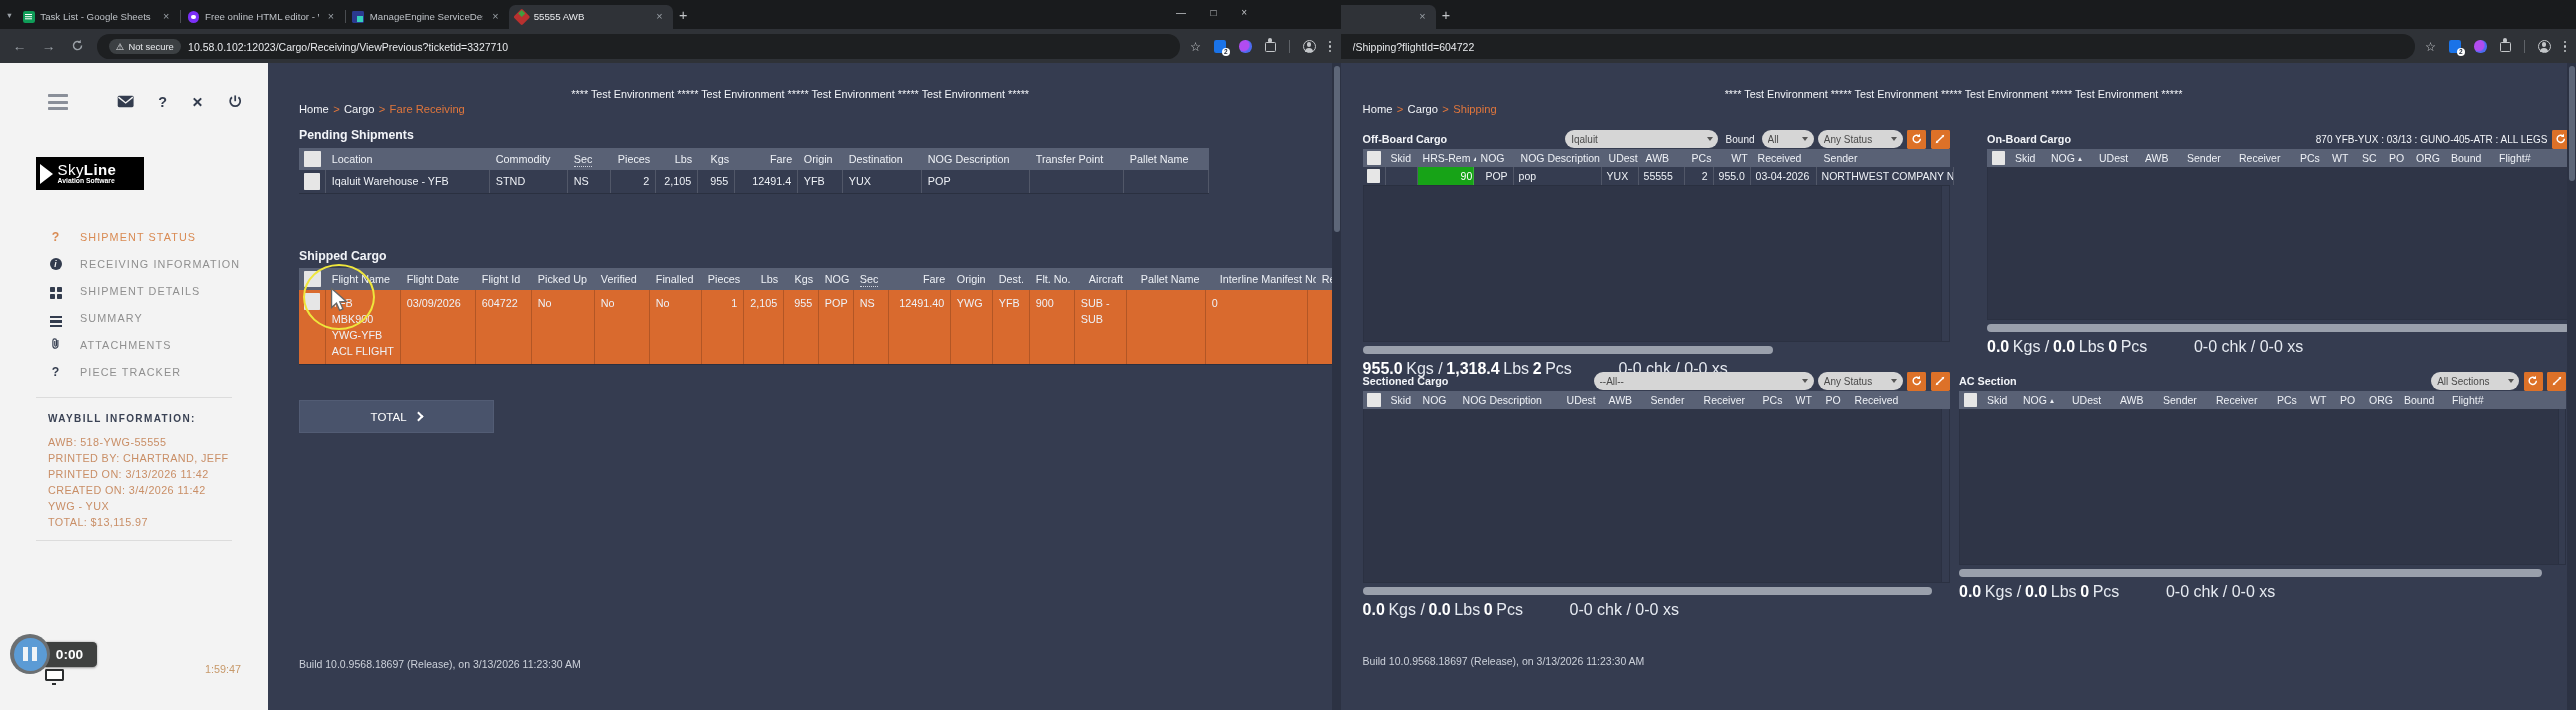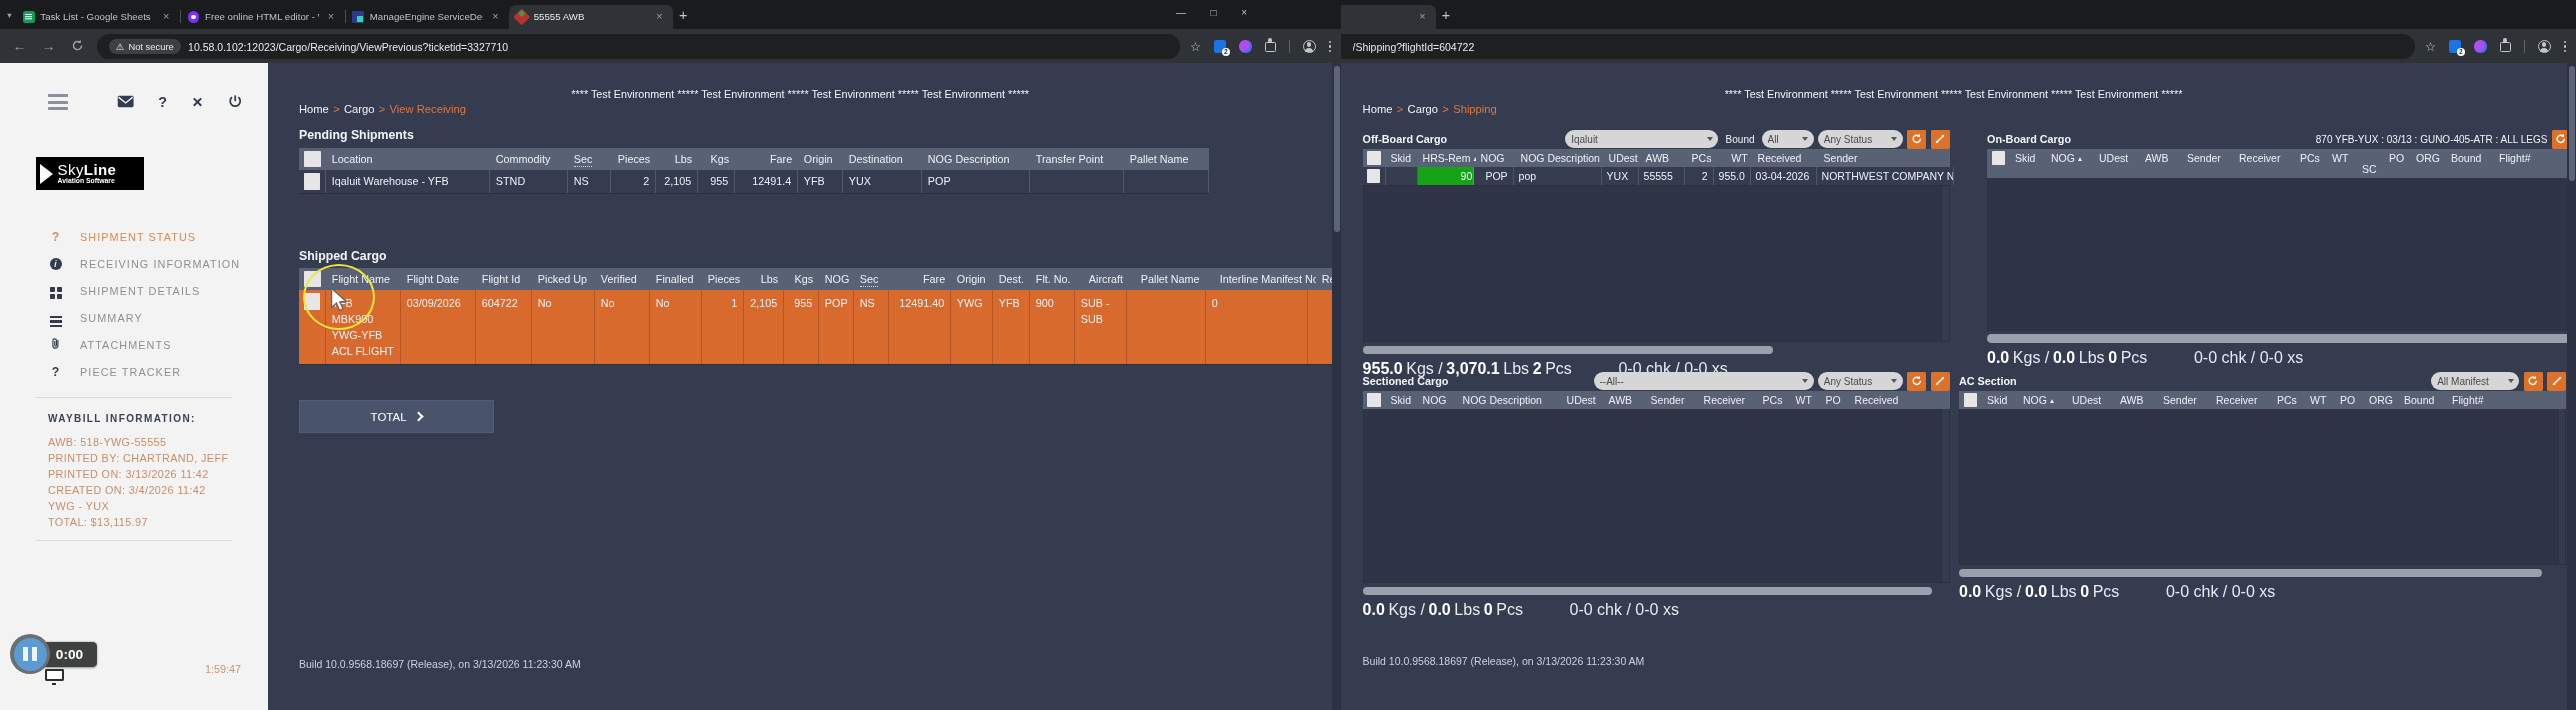--- a/index.html
+++ b/index.html
@@ -335,21 +335,21 @@
         <div class="wl">YWG - YUX</div>
         <div class="wl">TOTAL: $13,115.97</div>
       </div>
       <div class="divider" style="top:477px"></div>
       <div class="sb-clock">1:59:47</div>
     </div>
 
     <div class="content">
       <div class="testenv">**** Test Environment ***** Test Environment ***** Test Environment ***** Test Environment *****</div>
       <div class="crumbs">
-        <span>Home</span><span class="sep">&gt;</span><span>Cargo</span><span class="sep">&gt;</span><span class="cur">View Receiving</span>
+        <span>Home</span><span class="sep">&gt;</span><span>Cargo</span><span class="sep">&gt;</span><span class="cur">Fare Receiving</span>
       </div>
       <div class="sectitle" style="position:absolute;left:31px;top:65px">Pending Shipments</div>
       <div class="tbl" style="position:absolute;left:31px;top:85px">
           <div class="trow thead">
             <div class="cell cbcell">
               <div class="cb"></div>
             </div>
             <div class="cell" style="width: 164px;"><span>Location</span></div>
             <div class="cell" style="width: 78px;"><span>Commodity</span></div>
             <div class="cell" style="width: 43px;"><span class="dotted">Sec</span></div>
@@ -565,21 +565,21 @@
             <div class="cell" style="width: 137px;">NORTHWEST COMPANY NW</div>
           </div>
         </div>
       <div class="pbody" style="height:156px">
           <span class="vtrack"></span>
         </div>
       <div class="hscroll" style="width:70%"></div>
       <div class="totals">
         <b>955.0</b>
           <span>Kgs /</span>
-        <b>3,070.1</b>
+        <b>1,318.4</b>
           <span>Lbs</span>
         <b>2</b>
           <span>Pcs</span>
         <span class="chk">0-0 chk / 0-0 xs</span>
       </div>
     </div>
 
     <div class="panel" style="left:646px;top:66px;width:607px">
       <div class="prow">
         <span class="ptitle">On-Board Cargo</span>
@@ -604,21 +604,21 @@
               <div class="cb"></div>
             </div>
             <div class="cell" style="width: 36px;"><span>Skid</span></div>
             <div class="cell" style="width: 48px;"><span>NOG</span><span class="sortmark"> ▲</span></div>
             <div class="cell" style="width: 46px;"><span>UDest</span></div>
             <div class="cell" style="width: 42px;"><span>AWB</span></div>
             <div class="cell" style="width: 52px;"><span>Sender</span></div>
             <div class="cell" style="width: 61px;"><span>Receiver</span></div>
             <div class="cell" style="width: 32px;"><span>PCs</span></div>
             <div class="cell" style="width: 30px;"><span>WT</span></div>
-            <div class="cell" style="width: 27px; margin-top: 11px;"><span>SC</span></div>
+            <div class="cell" style="width: 27px;"><span>SC</span></div>
             <div class="cell" style="width: 27px;"><span>PO</span></div>
             <div class="cell" style="width: 35px;"><span>ORG</span></div>
             <div class="cell" style="width: 48px;"><span>Bound</span></div>
             <div class="cell" style="width: 49px;"><span>Flight#</span></div>
           </div>
         </div>
       <div class="pbody" style="height:153px">
           <span class="vtrack"></span>
         </div>
       <div class="hscroll" style="width:96%"></div>
@@ -688,21 +688,21 @@
         <b>0</b>
           <span>Pcs</span>
         <span class="chk">0-0 chk / 0-0 xs</span>
       </div>
     </div>
 
     <div class="panel" style="left:618px;top:308px;width:607px">
       <div class="prow">
         <span class="ptitle">AC Section</span>
         <span class="sel" style="width:88px">
-            <span class="val">All Manifest</span>
+            <span class="val">All Sections</span>
             <span class="dn"></span>
           </span>
         <span class="obtn">
           <svg width="11.5" height="11.5" viewBox="0 0 16 16">
               <path d="M13 8a5 5 0 1 1-1.4-3.4" fill="none" stroke="#fff" stroke-width="2"></path>
               <path d="M12.5 1 L12.5 5.4 L8.2 5.4 Z" fill="#fff"></path>
             </svg>
         </span>
         <span class="obtn">
           <svg width="10" height="10" viewBox="0 0 14 14">

